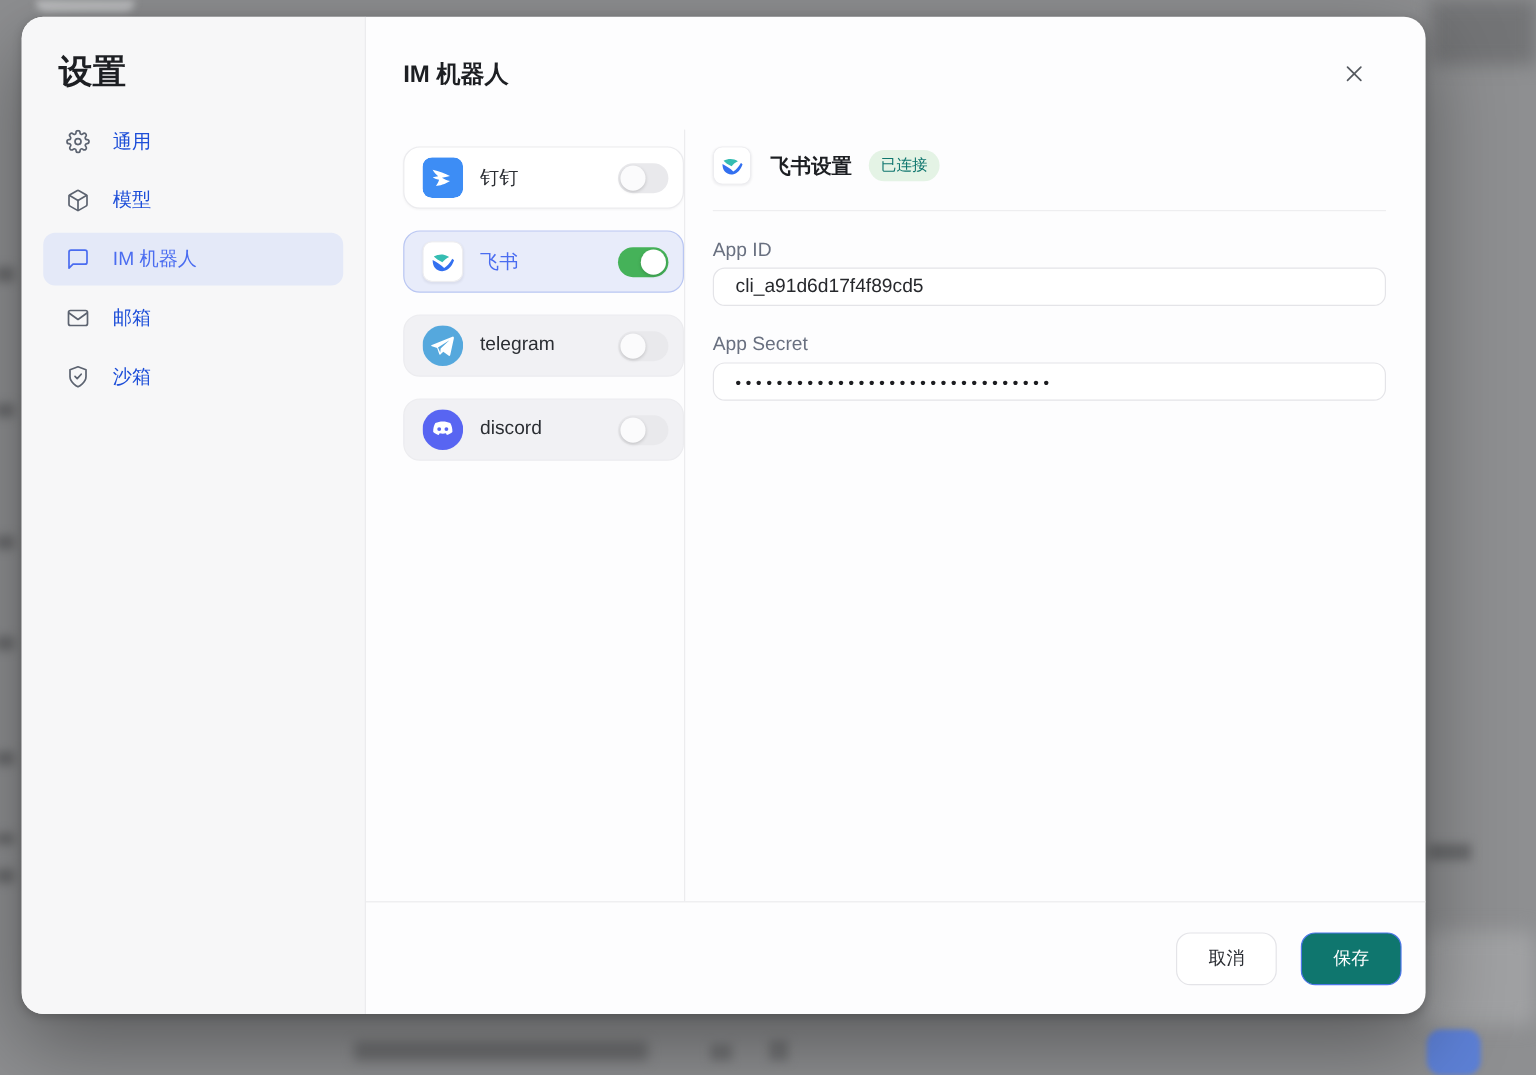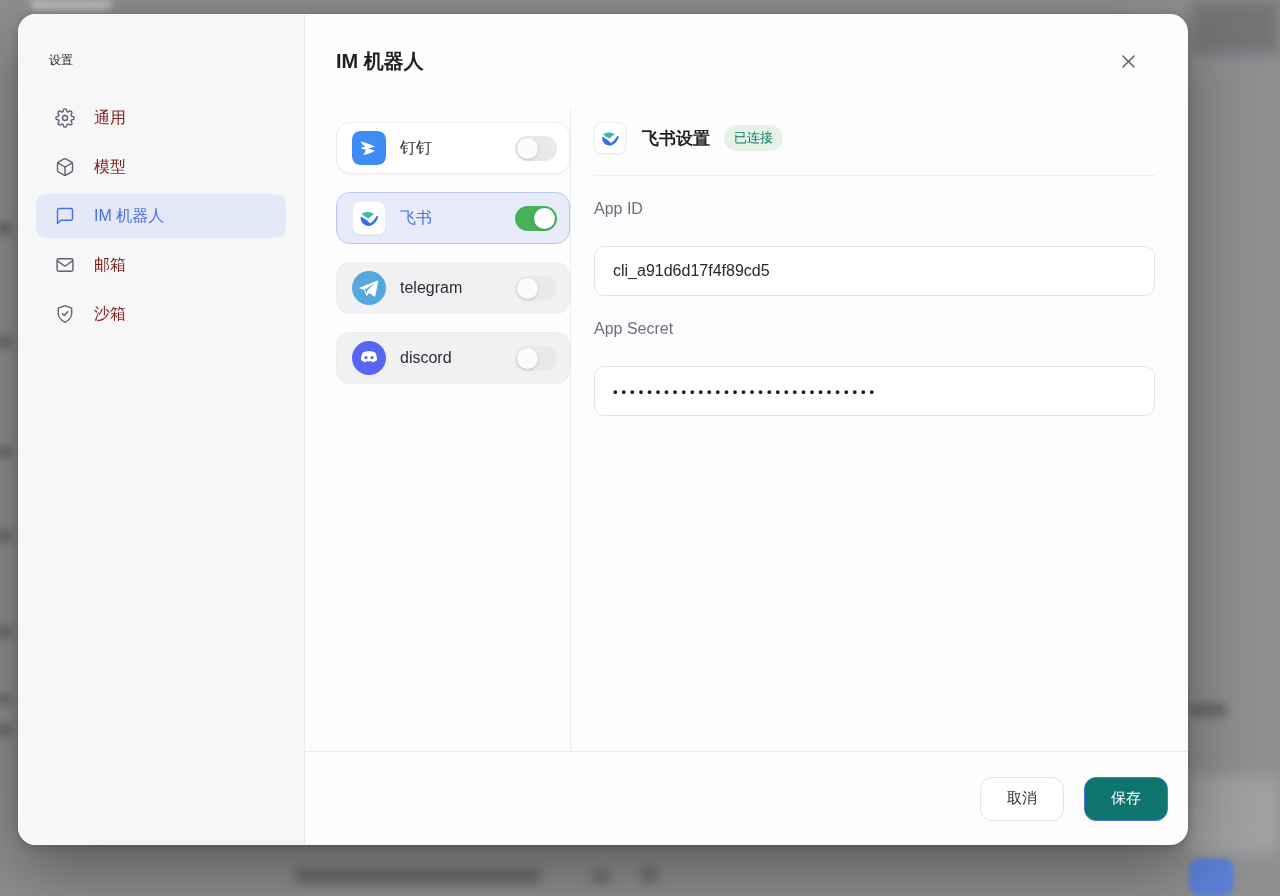--- a/index.html
+++ b/index.html
@@ -33,26 +33,26 @@
     background: #fdfdfe; border-radius: 18px; display: flex;
     box-shadow: 0 24px 70px rgba(0,0,0,.38), 0 2px 8px rgba(0,0,0,.18);
     overflow: hidden;
   }
 
   
   .sidebar {
     width: 287px; flex: 0 0 287px; background: #f7f7f8;
     border-right: 1px solid #ececee; padding: 32px 18px 0;
   }
-  .sidebar h1 { font-size: 12px; font-weight: 400; color: #1d1f23; margin: 0 0 0 13px; line-height: 28px; }
+  .sidebar h1 { font-size: 28px; font-weight: 700; color: #1d1f23; margin: 0 0 0 13px; line-height: 28px; }
   .side-nav { margin-top: 22px; }
   .side-item {
     height: 44px; margin-bottom: 5px; border-radius: 10px;
     display: flex; align-items: center; gap: 19px; padding: 0 12px 0 19px;
-    font-size: 16px; color: #7f1d1d; cursor: pointer;
+    font-size: 16px; color: #1d4ed8; cursor: pointer;
   }
   .side-item .sicon { width: 20px; height: 20px; display: flex; color: #5c6370; }
   .side-item .sicon svg { width: 20px; height: 20px; }
   .side-item.selected { background: #e4e9f8; color: #4a6cf0; }
   .side-item.selected .sicon { color: #4a6cf0; }
 
   
   .main { flex: 1; display: flex; flex-direction: column; min-width: 0; }
   .dlg-header { height: 94px; flex: 0 0 94px; display: flex; align-items: center; padding: 0 44px 0 31px; }
   .dlg-header h2 { font-size: 20px; font-weight: 700; color: #1d1f23; }
@@ -102,21 +102,21 @@
   .detail { flex: 1; padding: 12px 33px 0 23px; }
   .dhead { display: flex; align-items: center; height: 36px; }
   .dhead h3 { font-size: 17px; font-weight: 700; color: #1d1f23; margin-left: 16px; }
   .badge {
     margin-left: 14px; background: #e4f3e5; color: #0f766e;
     font-size: 13px; padding: 4px 10px; border-radius: 999px;
   }
   .hdivider { height: 1px; background: #eeeef0; margin-top: 19px; }
   .field-label { display: block; font-size: 16px; color: #697080; margin-top: 24px; }
   .field-input {
-    display: block; width: 100%; height: 50px; margin-top: 28px;
+    display: block; width: 100%; height: 32px; margin-top: 5px;
     border: 1px solid #e4e4e8; border-radius: 10px; background: #ffffff;
     padding: 0 18px; font-size: 16px; color: #26282c; outline: none;
     font-family: "Liberation Sans", "DejaVu Sans", sans-serif;
   }
   .field-input.secret { font-size: 13px; font-weight: 700; letter-spacing: 4px; color: #1c1d20; }
 
   
   .dlg-footer {
     flex: 0 0 94px; border-top: 1px solid #ececee;
     display: flex; align-items: center; justify-content: flex-end; gap: 20px; padding: 0 20px 0 0;

